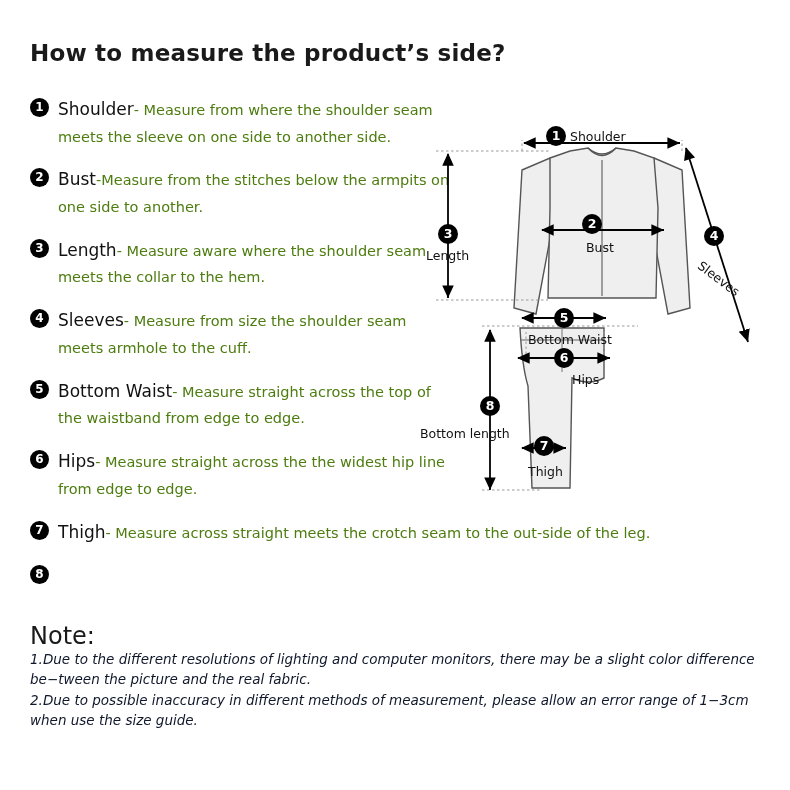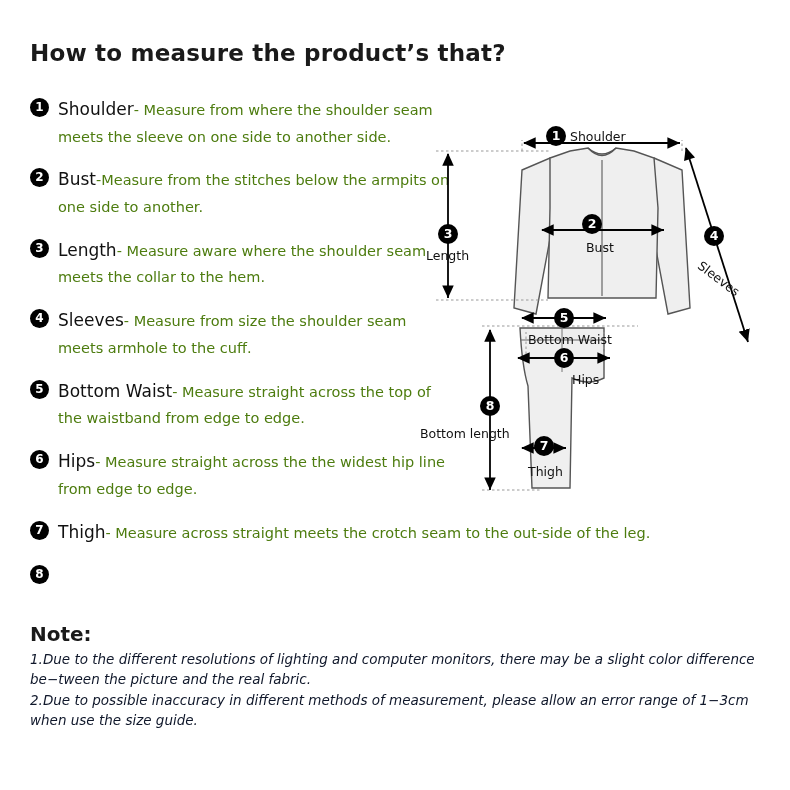--- a/index.html
+++ b/index.html
@@ -57,22 +57,22 @@
     color: #4d7c0f;
     line-height: 1.62;
   }
   .item .text { line-height: 1.62; }
   
   .item.wide { width: 660px; }
   
   .note-title {
     position: absolute;
     left: 30px; top: 622px;
-    font-size: 20px;
-    font-weight: bold;
+    font-size: 24px;
+    font-weight: normal;
   }
   .note-body {
     position: absolute;
     left: 30px; top: 650px;
     width: 740px;
     font-size: 13.5px;
     font-style: italic;
     color: #0f172a;
     line-height: 1.45;
   }
@@ -102,21 +102,21 @@
     line-height: 20px;
     text-align: center;
   }
   .rot-sleeves { transform: rotate(37deg); transform-origin: left top; }
 </style>
 </head>
 <body>
 
 <div id="page">
 
-  <div class="title">How to measure the product’s that?</div>
+  <div class="title">How to measure the product’s side?</div>
 
   <div class="list">
 
     <div class="item">
       <span class="badge">1</span>
       <span class="text"><span class="term">Shoulder</span><span class="desc">- Measure from where the shoulder seam meets the sleeve on one side to another side.</span></span>
     </div>
 
     <div class="item">
       <span class="badge">2</span>

